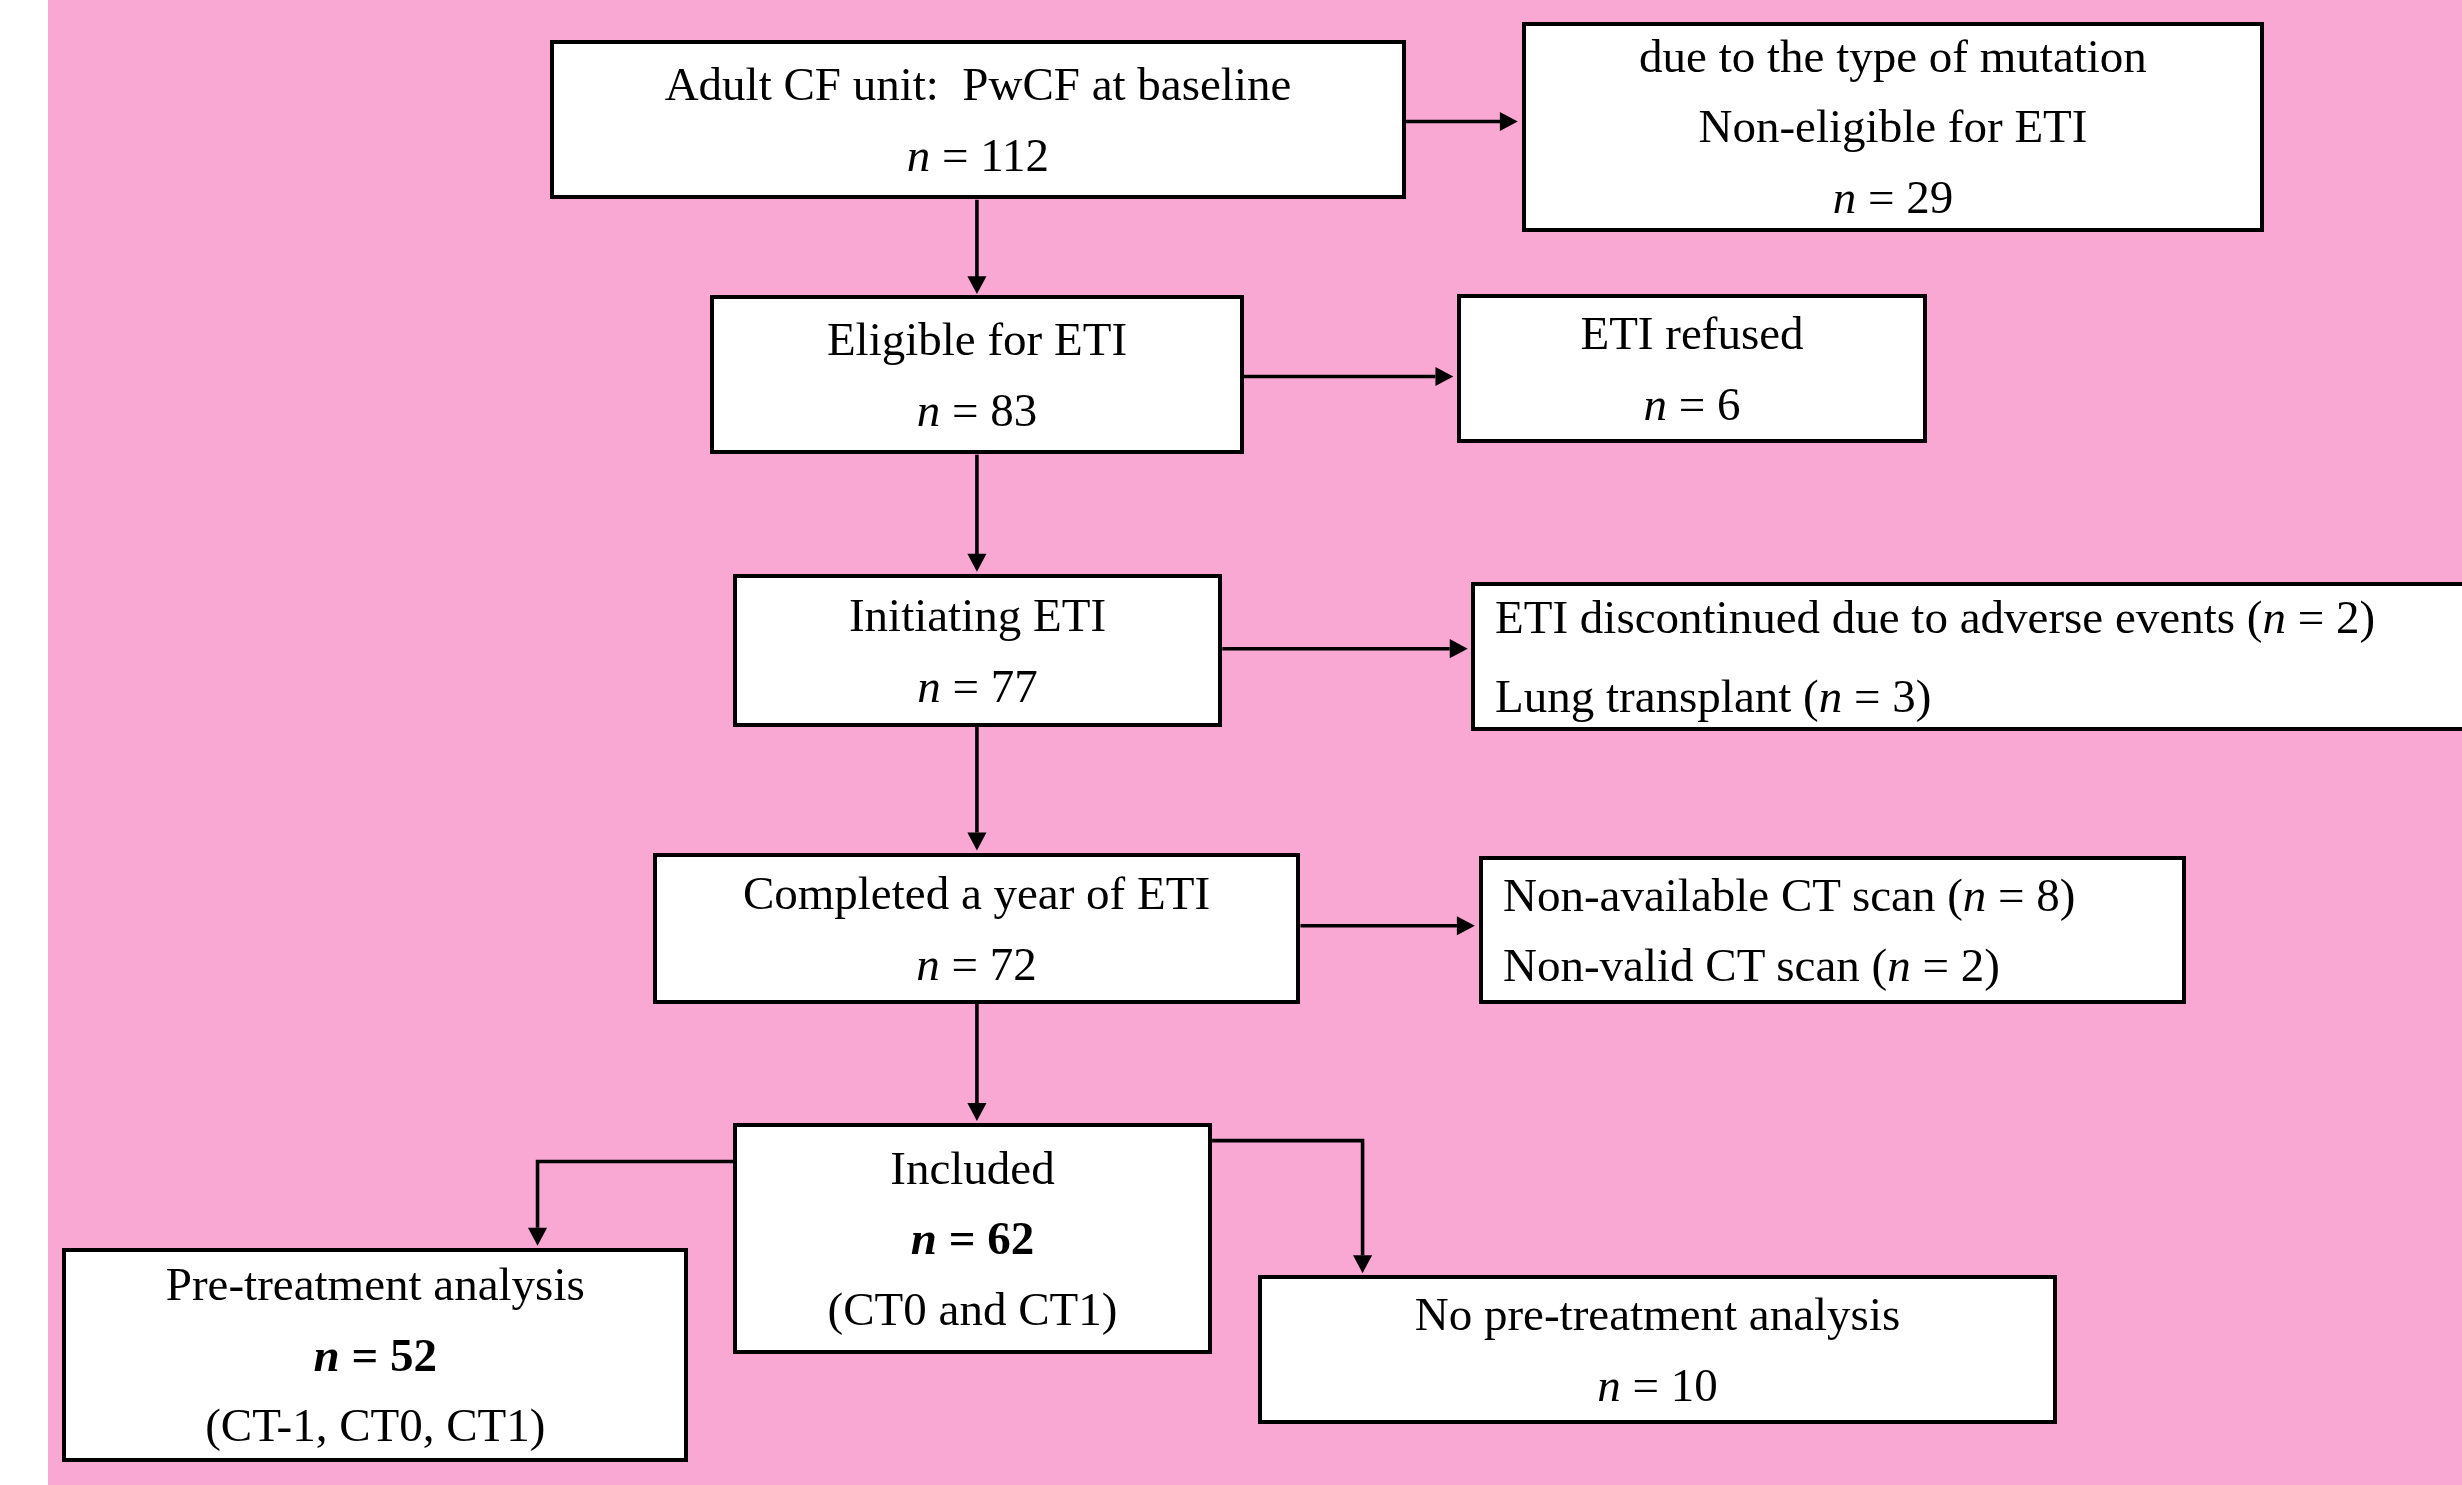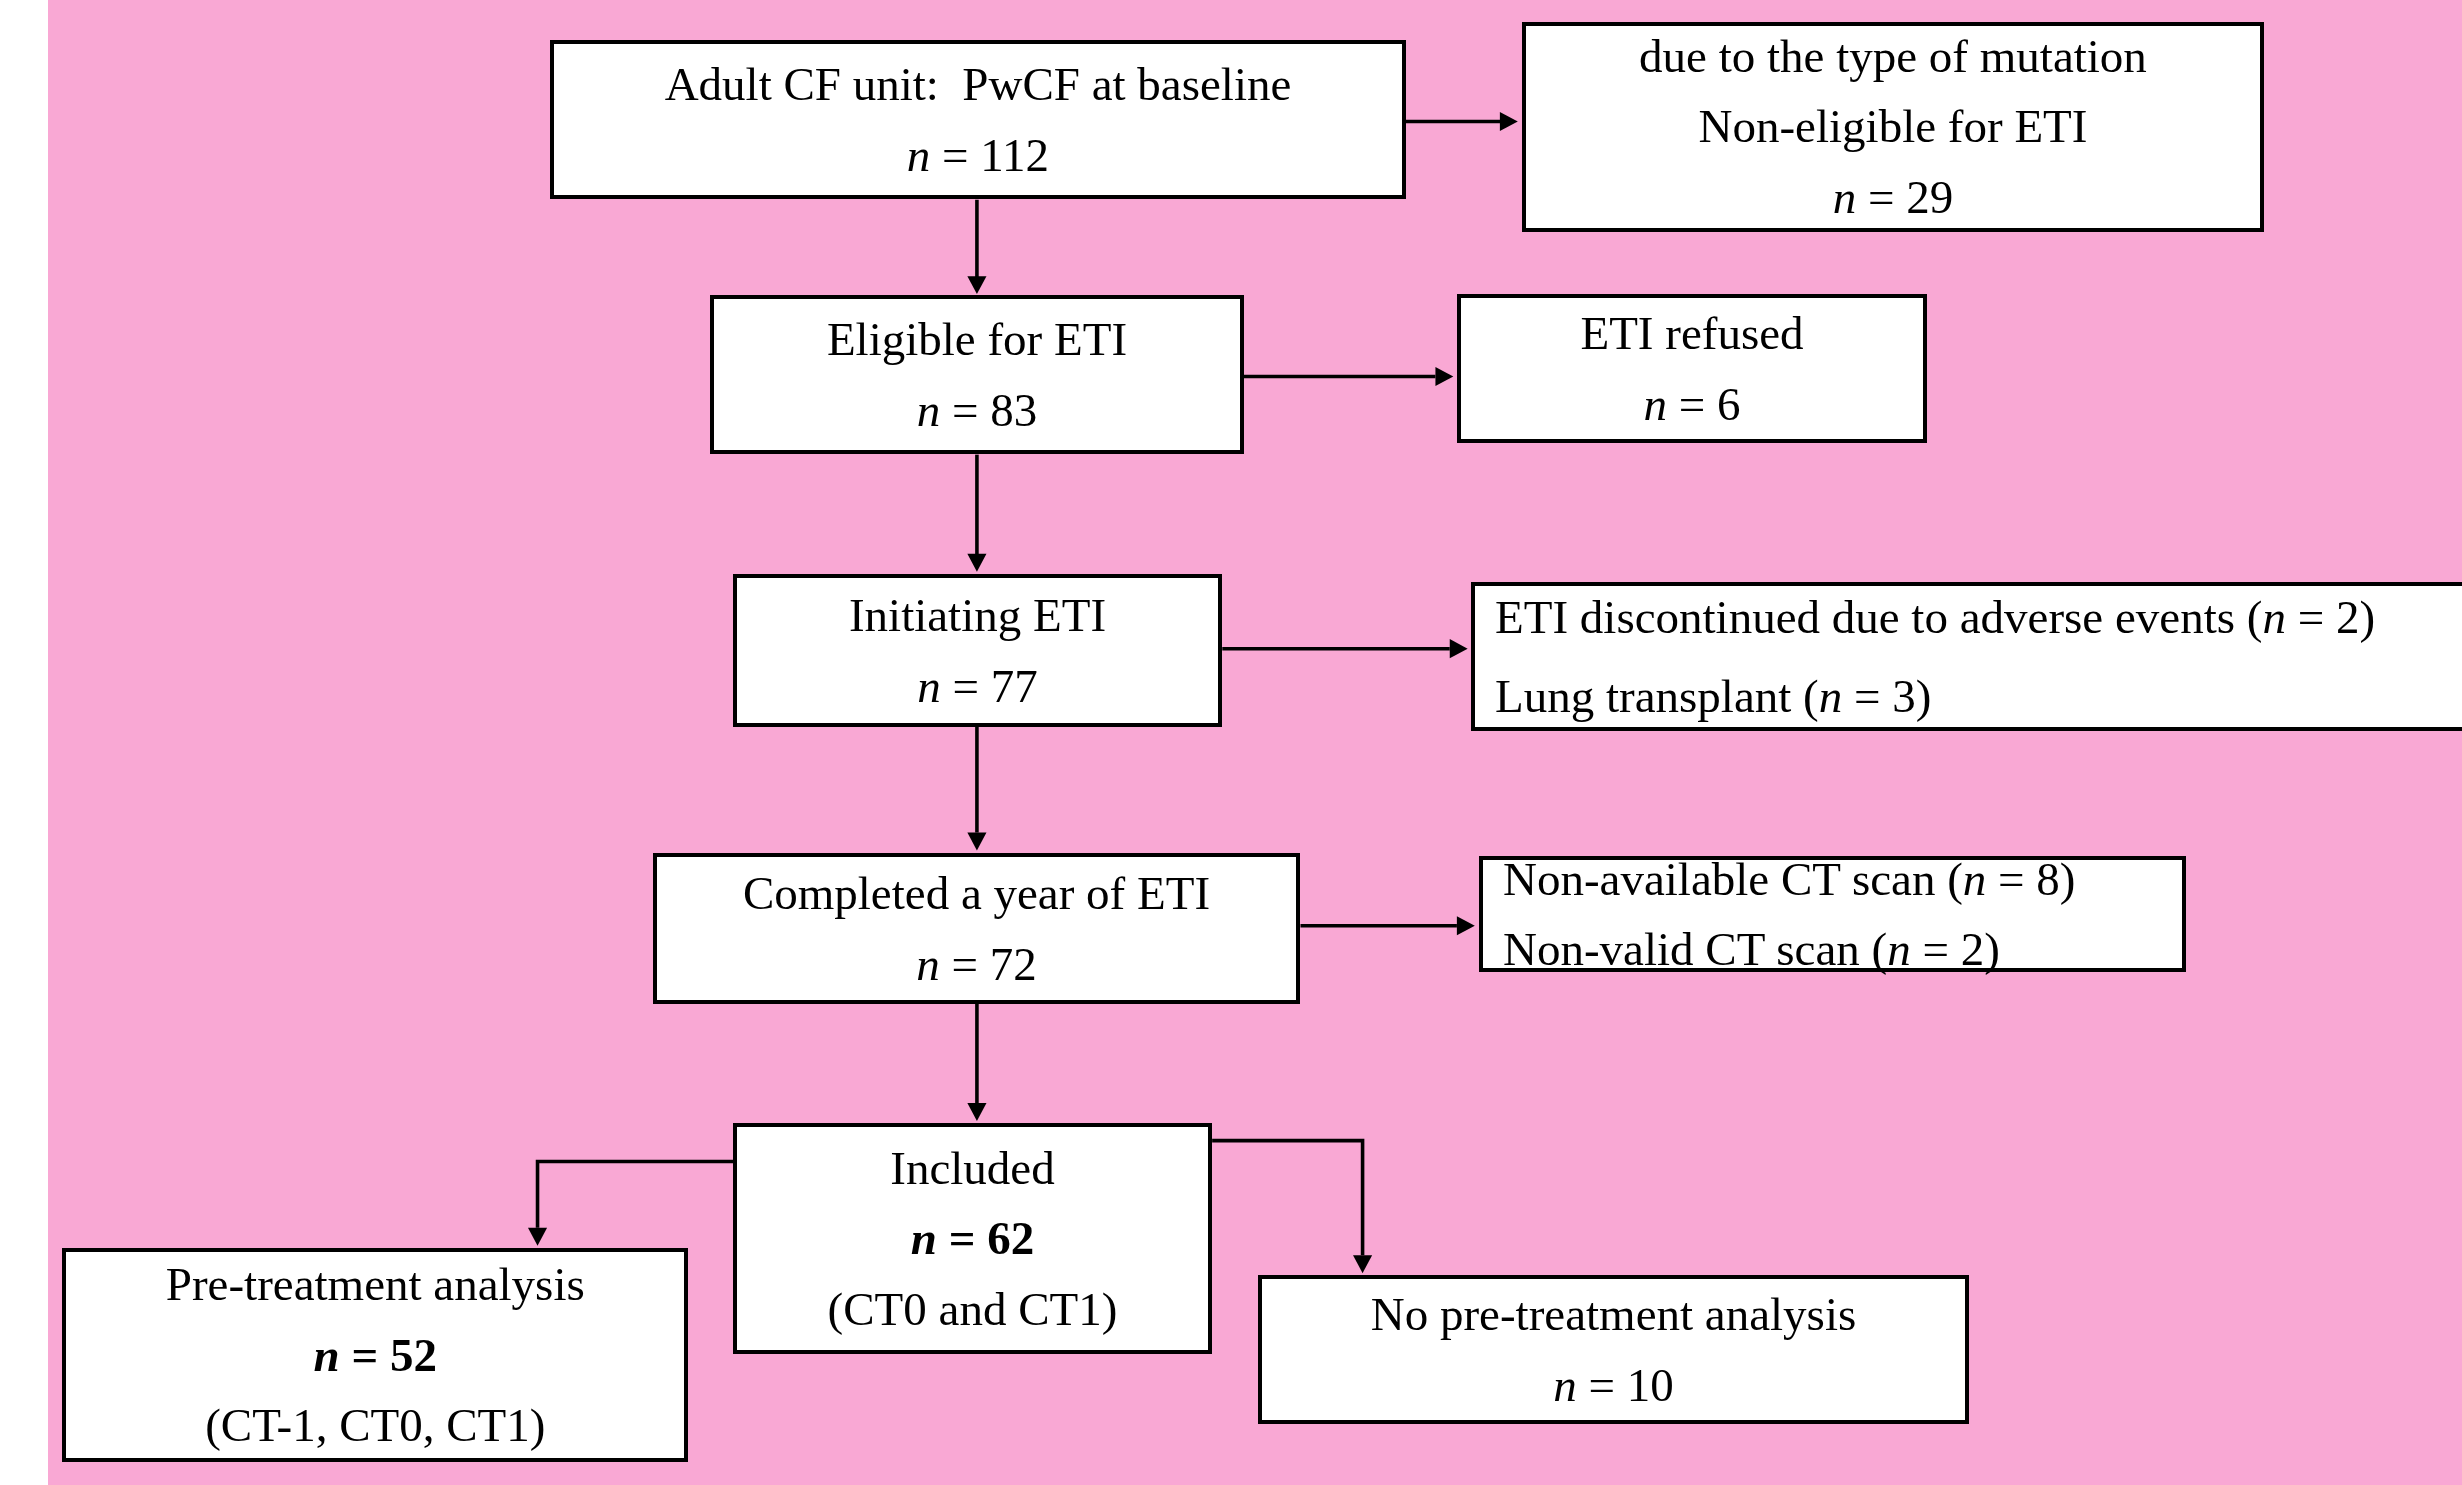--- a/index.html
+++ b/index.html
@@ -40,24 +40,24 @@
   .nvar{font-style:italic;}
   .bold{font-weight:bold;}
   
   #b-baseline       {left:502px;  top:40px;   width:856px; height:159px;}
   #b-noneligible    {left:1474px; top:21.5px;   width:742px; height:210px;}
   #b-eligible       {left:662px; top:295px;  width:534px;  height:159px;}
   #b-refused        {left:1409px; top:294px;  width:470px;  height:149px;}
   #b-initiating     {left:685px; top:574px;  width:489px;  height:153px;}
   #b-discontinued   {left:1423px; top:582px;  width:1032px; height:149px;gap:8px;}
   #b-completed      {left:605px; top:853px; width:647px; height:151px;}
-  #b-ctissues       {left:1431px; top:856px; width:707px; height:116px;}
+  #b-ctissues       {left:1431px; top:856px; width:707px; height:148px;}
   #b-included       {left:685px; top:1123px; width:479px;  height:231px;}
   #b-pretreatment   {left:14.3px;   top:1248px; width:626px; height:214px;}
-  #b-nopretreatment {left:1210px; top:1275px; width:711px; height:149px;}
+  #b-nopretreatment {left:1210px; top:1275px; width:799px; height:149px;}
 </style>
 </head>
 <body>
 
 <div class="canvas">
 
   <svg class="connectors" viewBox="0 0 4124 2488" xmlns="http://www.w3.org/2000/svg">
     <g stroke="#000000" stroke-width="6" fill="none">
       <line x1="1556" y1="334" x2="1556" y2="464"></line>
       <line x1="2274" y1="203" x2="2434" y2="203"></line>

